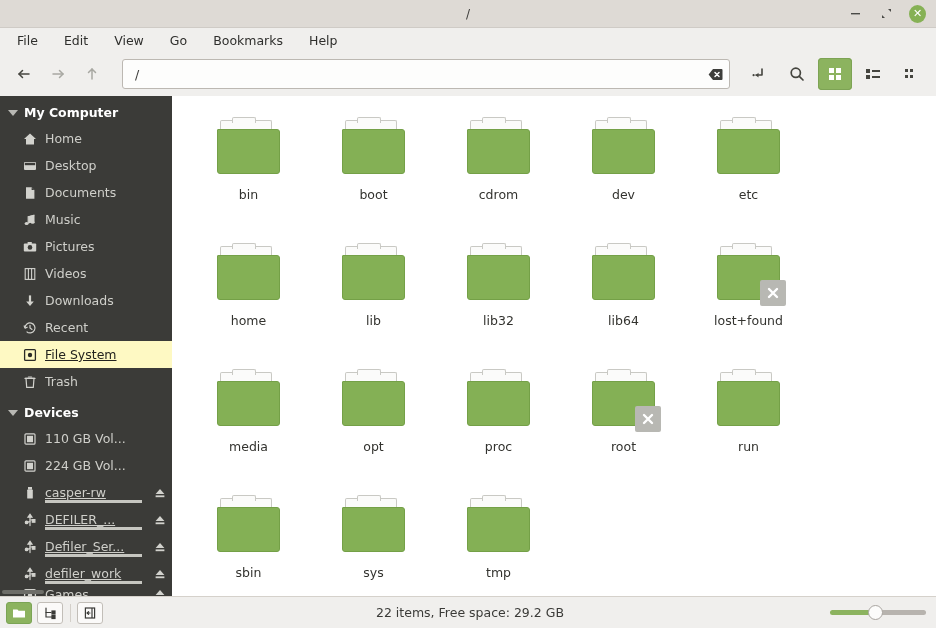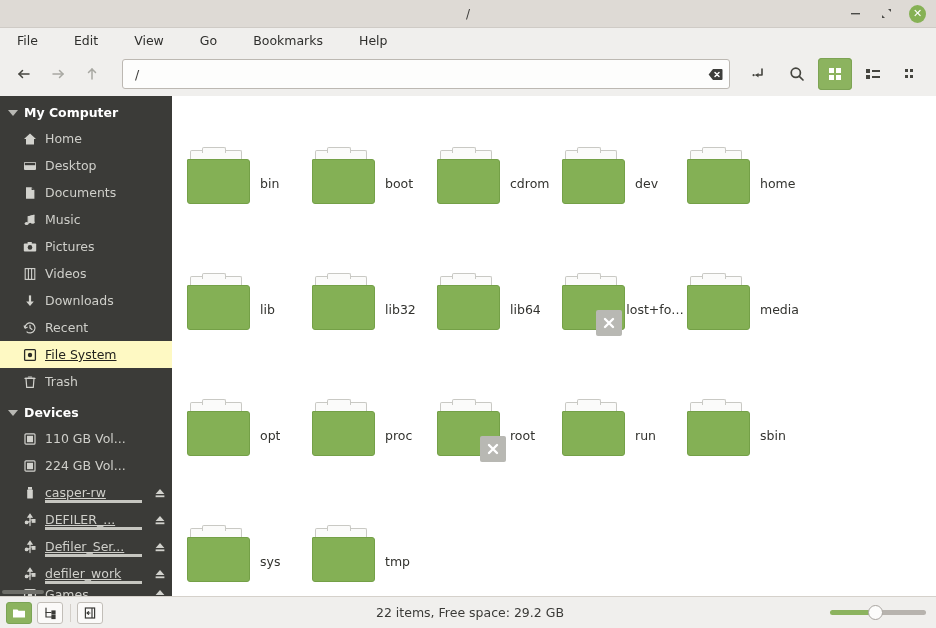--- a/index.html
+++ b/index.html
@@ -33,21 +33,21 @@
   .win-close {
     width: 18px; height: 18px; border-radius: 50%;
     background: #86b155; display: flex; align-items: center; justify-content: center;
   }
   .win-close span { color: #fff; font-size: 11px; line-height: 1; font-weight: bold; }
 
   
   .menubar {
     height: 24px; flex: 0 0 24px;
     background: #f0efed;
-    display: flex; align-items: center; padding-left: 8px; gap: 18px;
+    display: flex; align-items: center; padding-left: 8px; gap: 8px;
   }
   .menu-item {
     font-size: 12.5px; color: #2f2f2d;
     padding: 3px 9px; border-radius: 2px; cursor: default;
   }
 
   
   .toolbar {
     height: 44px; flex: 0 0 44px;
     background: #f0efed;
@@ -127,24 +127,23 @@
 
   
   .filearea {
     flex: 1 1 auto; background: #ffffff;
     padding: 14px 10px 10px 14px;
     overflow: hidden;
   }
   .grid { display: flex; flex-wrap: wrap; align-content: flex-start; }
   .file-item {
     width: 125px; height: 126px;
-    display: flex; flex-direction: row; align-items: center;
+    display: flex; flex-direction: column; align-items: center;
     padding-top: 10px;
     cursor: pointer;
-    gap: 8px;
   }
   .folder-ico {
     width: 66px; height: 56px; position: relative;
   }
   .folder-tab {
     position: absolute; left: 4px; top: 0; width: 52px; height: 10px;
     border: 1px solid #c9c9c4; border-bottom: none;
     background: #fbfbfa;
     border-radius: 2px 2px 0 0;
   }
@@ -575,20 +574,27 @@
         </div>
 
         <div class="file-item">
           <div class="folder-ico">
             <div class="folder-tab"></div>
               <div class="folder-body"></div>
           </div>
           <div class="file-label">dev</div>
         </div>
 
+        <div class="file-item">
+          <div class="folder-ico">
+            <div class="folder-tab"></div>
+              <div class="folder-body"></div>
+          </div>
+          <div class="file-label">etc</div>
+        </div>
 
         <div class="file-item">
           <div class="folder-ico">
             <div class="folder-tab"></div>
               <div class="folder-body"></div>
           </div>
           <div class="file-label">home</div>
         </div>
 
         <div class="file-item">

